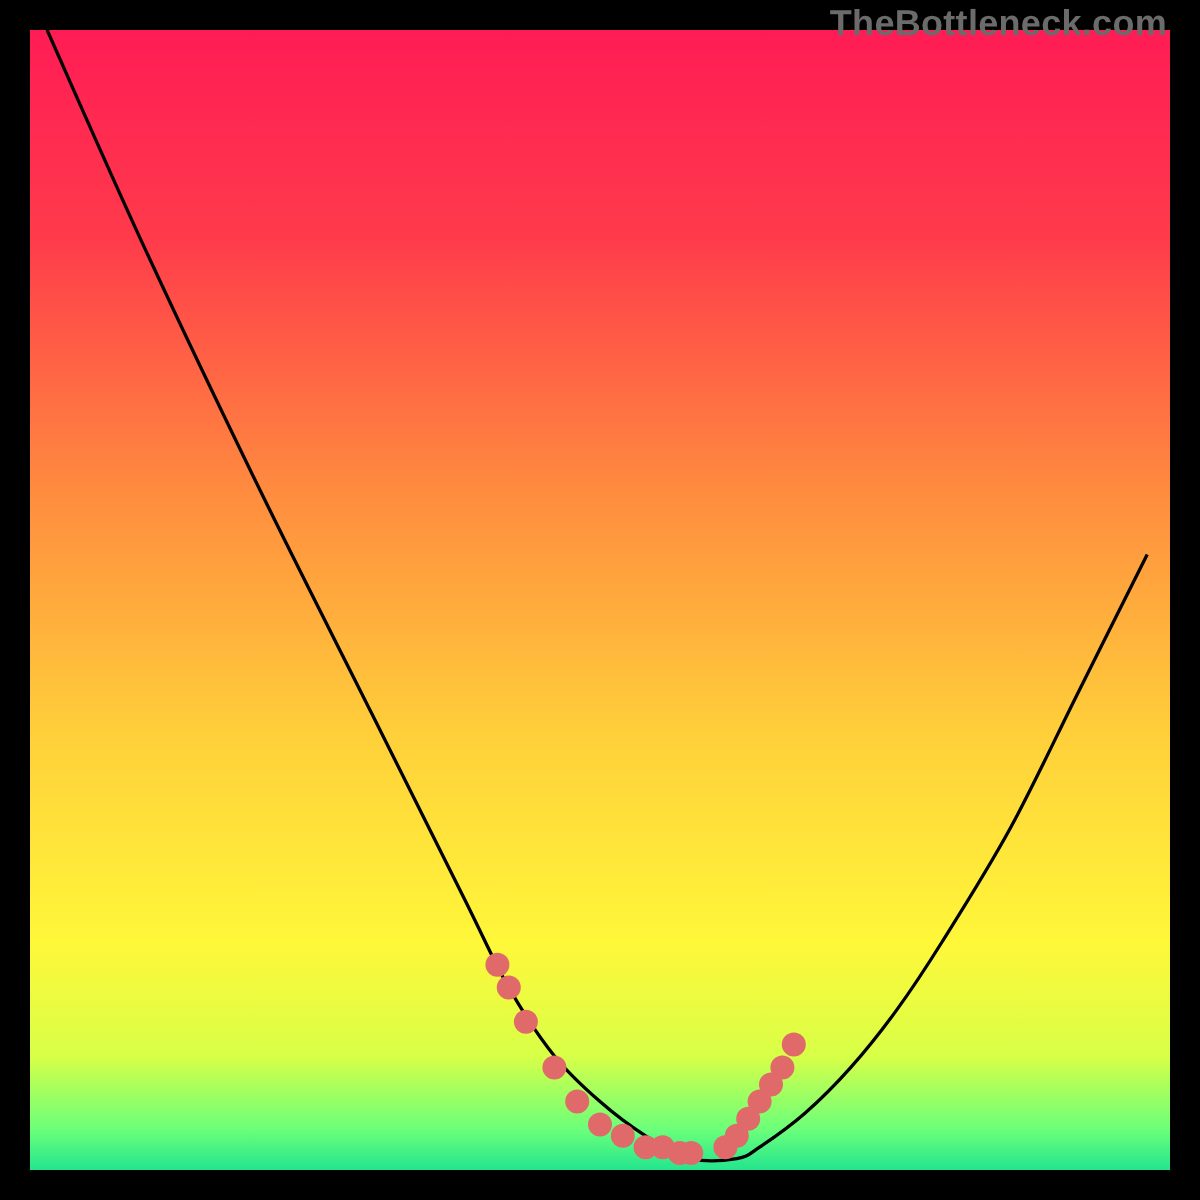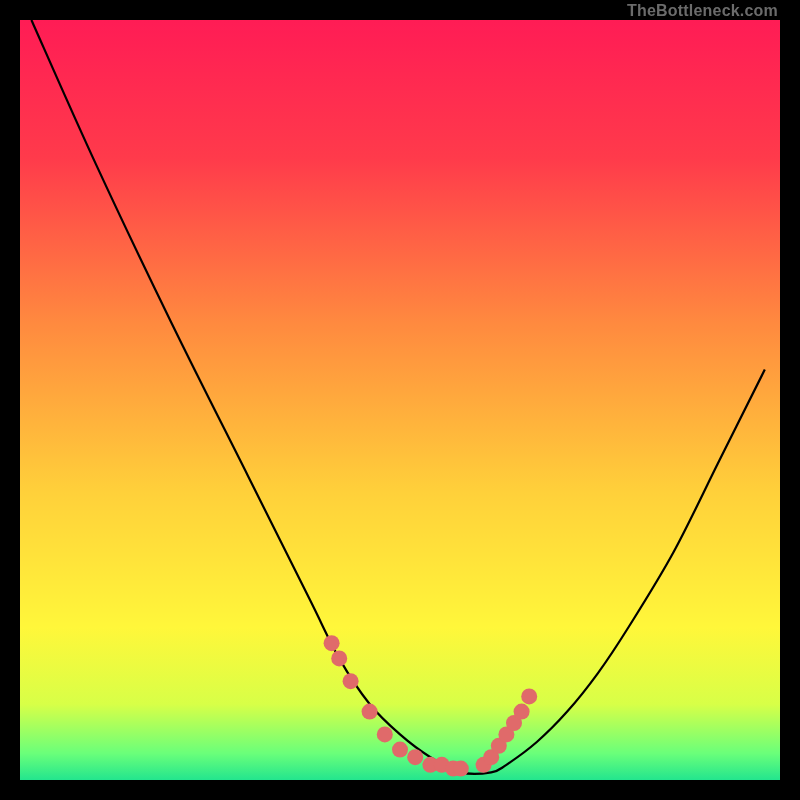--- a/index.html
+++ b/index.html
@@ -17,21 +17,21 @@
     top: 20px;
     width: 760px;
     height: 760px;
     background: #000;
   }
   .watermark {
     position: absolute;
     top: 2px;
     right: 22px;
     color: #6b6b6b;
-    font-size: 16px;
+    font-size: 24px;
     font-weight: 600;
     letter-spacing: 0.2px;
   }
   svg { display: block; }
 </style>
 </head>
 <body>
 
 <div class="frame">
   <svg id="chart-svg" width="760" height="760" viewBox="0 0 760 760">

